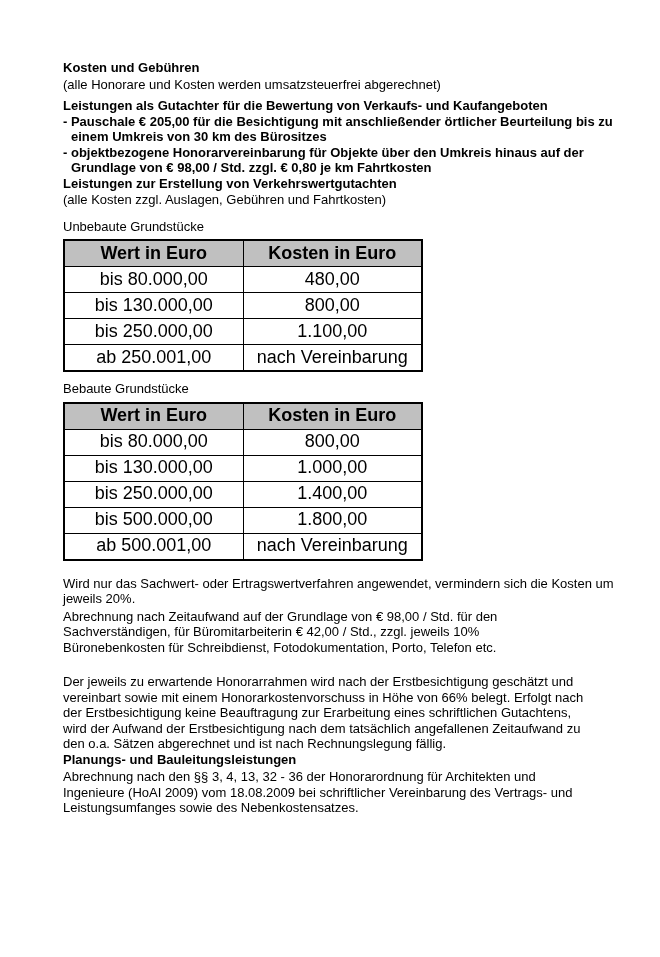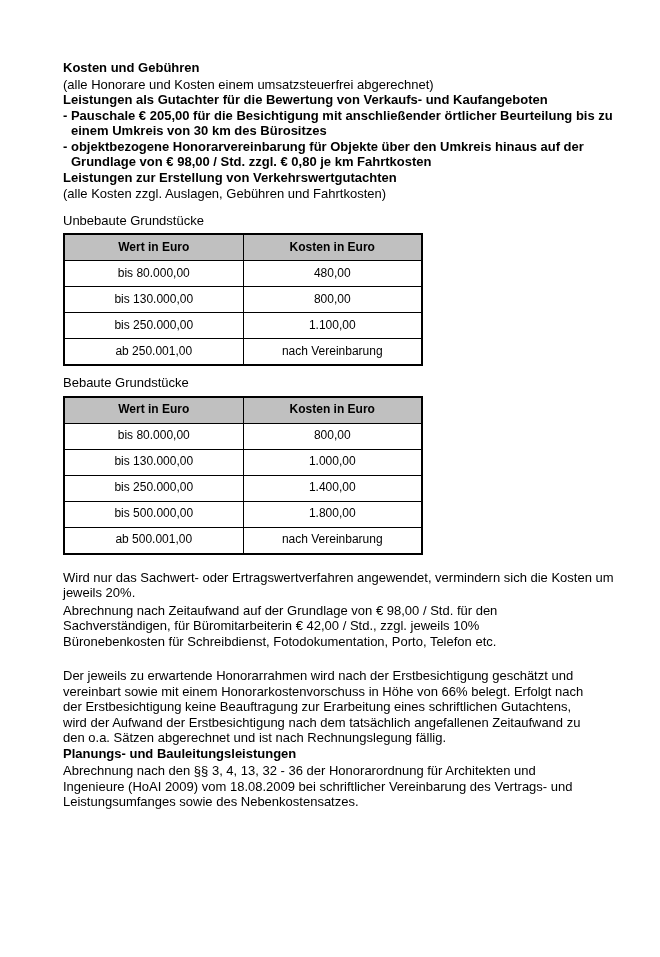--- a/index.html
+++ b/index.html
@@ -28,21 +28,21 @@
     margin: 0;
   }
   .bullet {
     white-space: pre;
     padding-left: 8px;
     text-indent: -8px;
     margin: 0;
     font-weight: bold;
   }
   .mt-note      { margin-top: 1px; }
-  .mt-sec2      { }
+  .mt-sec2      { margin-top: 6px; }
   .mt-bullet2   { }
   .mt-sec3      { }
   .mt-caption1  { margin-top: 11px; }
   .mt-table     { margin-top: 5px; }
   .mt-caption2  { margin-top: 9px; }
   .mt-para1     { margin-top: 15px; }
   .mt-bausch    { margin-top: 11px; }
   .mt-para2     { margin-top: 19px; }
   .mt-plan      { }
   .mt-small     { margin-top: 2px; }
@@ -53,33 +53,33 @@
     table-layout: fixed;
     border: 2px solid #000;
   }
   table.fees th,
   table.fees td {
     border: 1.5px solid #000;
     text-align: center;
     vertical-align: middle;
     height: 25px;
     padding: 0 4px;
-    font-size: 12px;
+    font-size: 18px;
   }
   table.fees th {
     font-weight: bold;
   }
 </style>
 </head>
 <body>
 
 <div class="page">
 
   <div class="p b">Kosten und Gebühren</div>
-  <div class="p mt-note">(alle Honorare und Kosten einem umsatzsteuerfrei abgerechnet)</div>
+  <div class="p mt-note">(alle Honorare und Kosten werden umsatzsteuerfrei abgerechnet)</div>
 
   <div class="p b mt-sec2">Leistungen als Gutachter für die Bewertung von Verkaufs- und Kaufangeboten</div>
   <div>
     <div class="bullet">- Pauschale € 205,00 für die Besichtigung mit anschließender örtlicher Beurteilung bis zu
 einem Umkreis von 30 km des Bürositzes</div>
     <div class="bullet mt-bullet2">- objektbezogene Honorarvereinbarung für Objekte über den Umkreis hinaus auf der
 Grundlage von € 98,00 / Std. zzgl. € 0,80 je km Fahrtkosten</div>
   </div>
 
   <div class="p b mt-sec3">Leistungen zur Erstellung von Verkehrswertgutachten</div>

